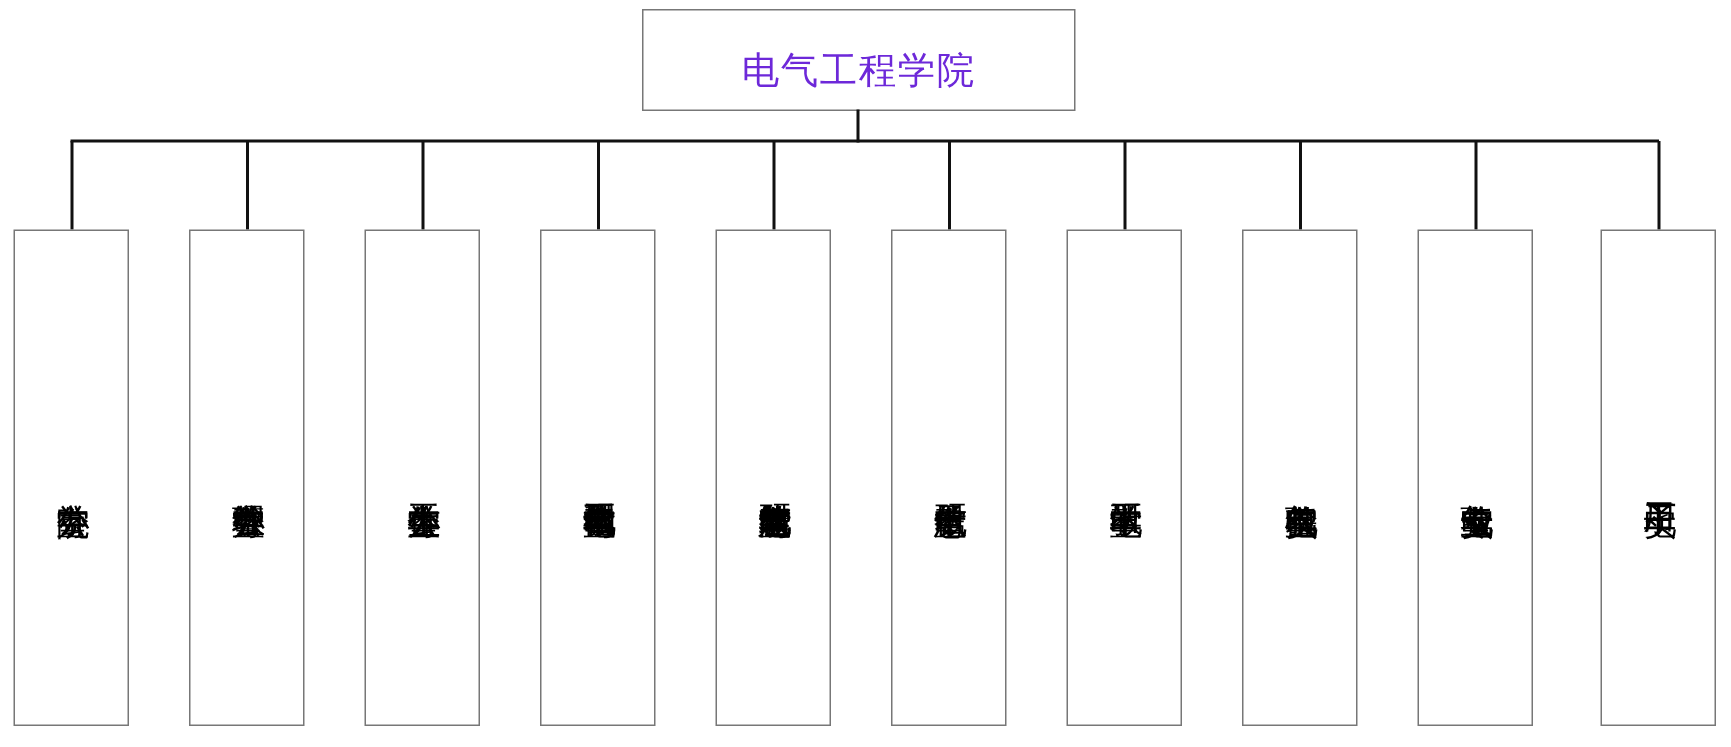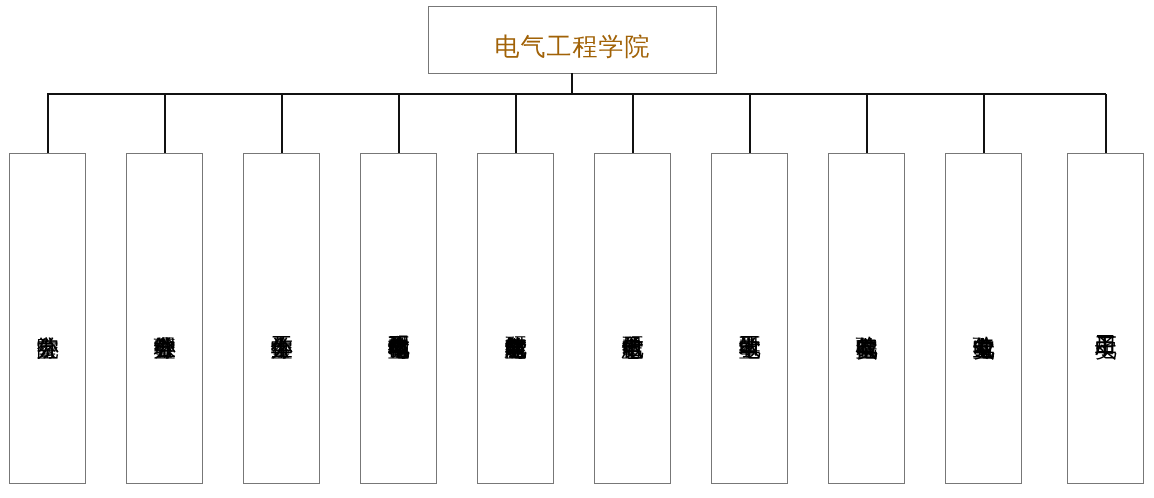--- a/index.html
+++ b/index.html
@@ -29,21 +29,21 @@
     box-sizing: border-box;
     background: #ffffff;
     display: flex;
     align-items: center;
     justify-content: center;
   }
   .root-label {
     font-size: 25px;
     line-height: 1;
     letter-spacing: 1px;
-    color: #a16207;
+    color: #6d28d9;
     white-space: nowrap;
     margin-top: 12px;
   }
 
   
   .root-stem {
     position: absolute;
     left: 571px;
     top: 73px;
     width: 2px;

